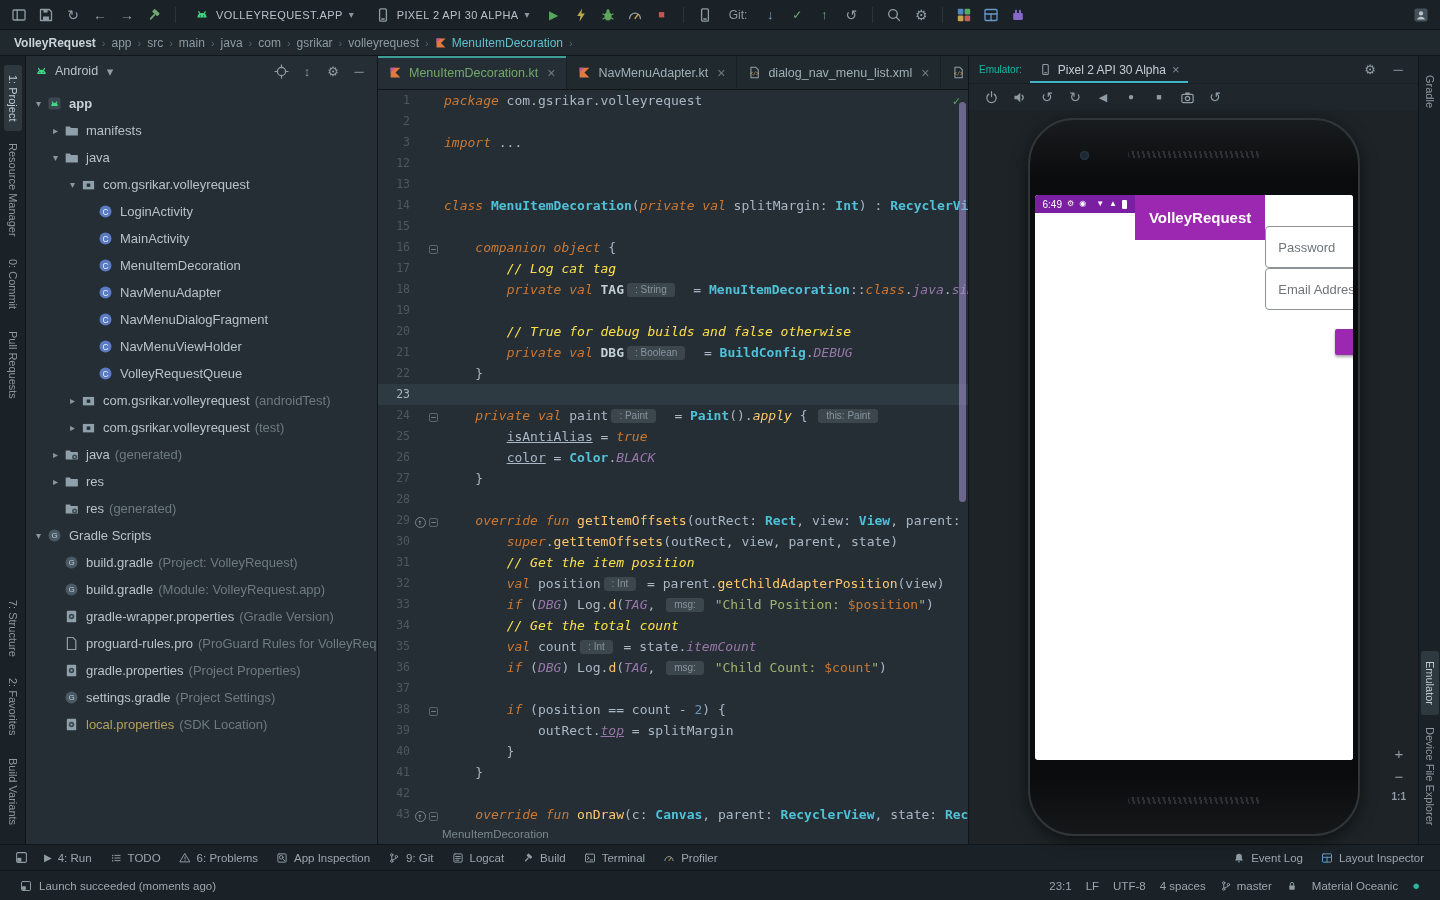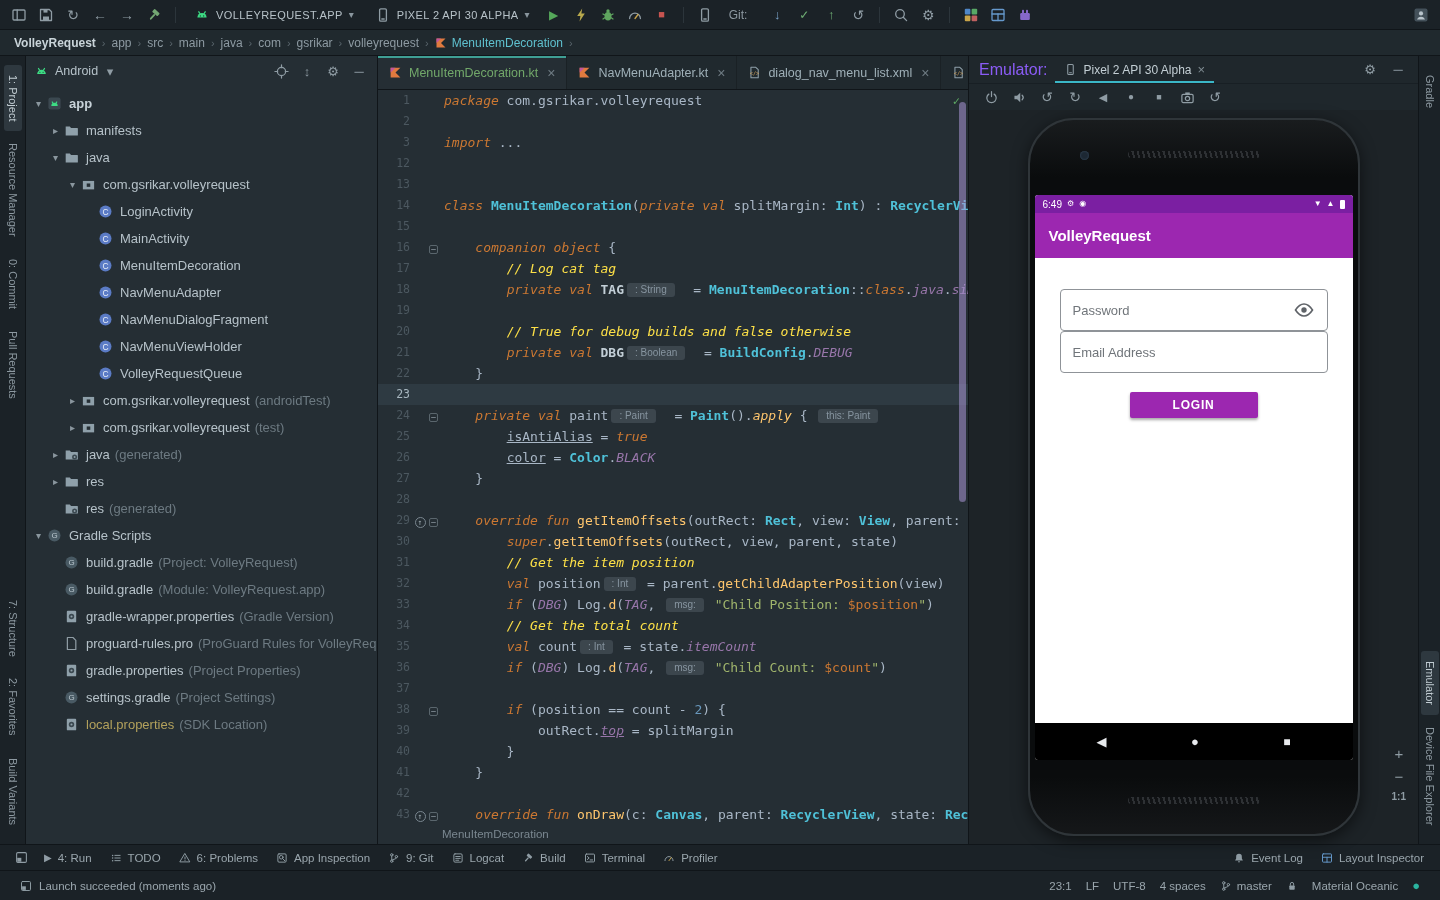--- a/index.html
+++ b/index.html
@@ -9,21 +9,21 @@
 .app{display:grid;grid-template-rows:30px 26px 1fr 26px 30px;width:1440px;height:900px}
 .gl{display:inline-block;line-height:1}
 .icv{display:flex;align-items:center;justify-content:center}
 
 .topbar{display:flex;align-items:center;padding:0 6px;background:#1b2227;border-bottom:1px solid #101519;gap:1px}
 .tbtn{width:26px;height:24px;display:flex;align-items:center;justify-content:center;border-radius:3px;flex:none}
 .sep{width:1px;height:16px;background:#2c353b;margin:0 7px;flex:none}
 .spacer{flex:1}
 .combo{display:flex;align-items:center;gap:6px;height:24px;padding:0 10px;border-radius:3px;flex:none}
 .combo .lbl{font-size:11px;letter-spacing:.4px;color:#b7c2c8;white-space:nowrap}
-.gitlbl{color:#8d99a1;font-size:12px;margin:0 16px 0 10px}
+.gitlbl{color:#8d99a1;font-size:12px;margin:0 9px 0 10px}
 
 .crumbs{display:flex;align-items:center;gap:6px;background:#20292e;border-bottom:1px solid #101519;padding:0 14px;font-size:12px;color:#8d9aa2;white-space:nowrap}
 .crumbs .csep{color:#5a666d;font-size:11px}
 .crumbs .first{color:#c9d4d9;font-weight:bold}
 .crumbs .cur{color:#5fc1cf;display:flex;align-items:center;gap:5px}
 .crumbs .icv svg{width:12px;height:12px}
 
 .main{display:grid;grid-template-columns:26px 352px minmax(0,1fr) 450px 22px;min-height:0}
 .stripe{background:#1b2227;display:flex;flex-direction:column;align-items:center;padding:8px 0;min-height:0}
 .stripe.left{border-right:1px solid #101519}
@@ -78,34 +78,34 @@
 .tk-s{color:#a0b56c}
 .tk-v{color:#cc7832}
 .tk-n{color:#6897bb}
 .tk-h{display:inline-block;background:#3c464d;color:#8795a0;border-radius:3px;font-family:"Liberation Sans",sans-serif;font-size:10px;line-height:14px;padding:0 8px;margin:0 3px;vertical-align:1px}
 .insp{position:absolute;top:4px;right:8px;color:#5fad65;font-size:12px}
 .sbar{position:absolute;right:2px;top:12px;width:7px;height:400px;background:rgba(169,150,214,.55);border-radius:4px}
 .ecrumb{height:18px;flex:none;font-size:11.5px;color:#7a8790;padding-left:64px;line-height:16px}
 
 .emul{background:#1f272c;display:flex;flex-direction:column;min-height:0;border-left:1px solid #101519}
 .ehead{height:28px;display:flex;align-items:center;padding:0 10px;gap:8px;flex:none;border-bottom:1px solid #181f24}
-.elabel{color:#8b5cf6;font-size:16px}
+.elabel{color:#14b8a6;font-size:10px}
 .etab{display:flex;align-items:center;gap:6px;height:100%;padding:0 9px;font-size:12px;color:#c3ced4;box-shadow:inset 0 -2px 0 #3bb7c7}
 .etab svg{width:13px;height:13px}
 .etab .x{color:#7f8b92;font-size:13px}
 .etools{height:26px;display:flex;align-items:center;gap:4px;padding:0 10px;flex:none}
 .etools .tbtn{width:24px;height:22px}
 .etools svg{width:15px;height:15px}
 .stage{flex:1;position:relative;background:#1d2327;min-height:0}
 .phone{position:absolute;left:50%;transform:translateX(-50%);top:8px;width:332px;height:718px;background:linear-gradient(180deg,#191c1e,#0a0c0d 8%,#0a0c0d 92%,#151719);border:2px solid #2f3539;border-radius:46px;box-shadow:0 4px 16px rgba(0,0,0,.55)}
 .cam{position:absolute;left:50px;top:31px;width:9px;height:9px;border-radius:50%;background:#1d2833;box-shadow:inset 0 0 2px #3e5468}
 .spk{position:absolute;left:50%;transform:translateX(-50%);width:132px;height:7px;border-radius:4px;background:repeating-linear-gradient(75deg,#2e3134 0 2px,#101214 2px 5px)}
 .spk.top{top:31px}
 .spk.bot{bottom:30px}
-.screen{position:absolute;left:5px;top:75px;width:318px;height:565px;background:#fff;border-radius:3px;overflow:hidden;display:flex;flex-direction:column}
+.screen{position:absolute;left:5px;top:75px;width:318px;height:565px;background:#fff;border-radius:3px;overflow:hidden;display:flex;flex-direction:row}
 .psb{height:18px;background:#7b1fa2;display:flex;align-items:center;padding:0 8px;gap:5px;color:#fff;font-size:10px;flex:none}
 .psb .sp{flex:1}
 .psb .mini{font-size:8px;line-height:1}
 .batt{width:5px;height:9px;background:#fff;border-radius:1px}
 .pab{height:45px;background:#9c27b0;display:flex;align-items:center;padding:0 14px;color:#fff;font-size:15px;font-weight:bold;flex:none}
 .pcontent{flex:1;background:#fff;padding-top:14px}
 .field{width:268px;height:42px;margin:0 auto;border:1px solid #8f9398;border-radius:4px;display:flex;align-items:center;padding:0 12px;color:#70757a;font-size:13px}
 .field.pw{margin-top:17px}
 .eye{margin-left:auto;display:flex}
 .login{width:128px;height:26px;margin:19px auto 0;background:#9c27b0;border-radius:2px;color:#fff;font-size:12px;font-weight:bold;letter-spacing:.8px;display:flex;align-items:center;justify-content:center;box-shadow:0 2px 3px rgba(0,0,0,.35)}

